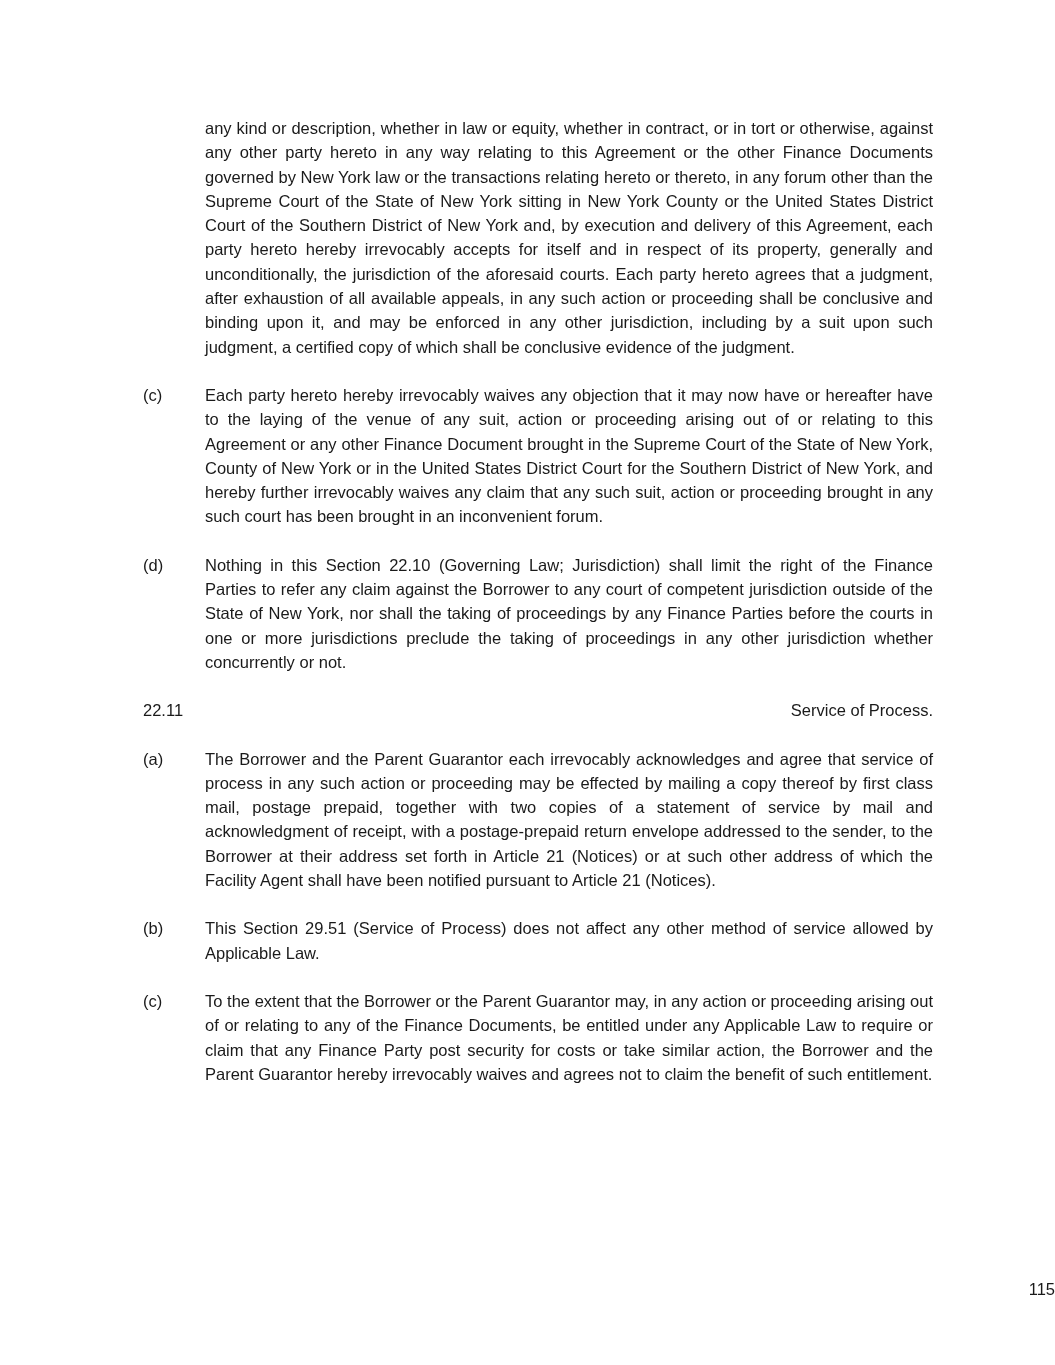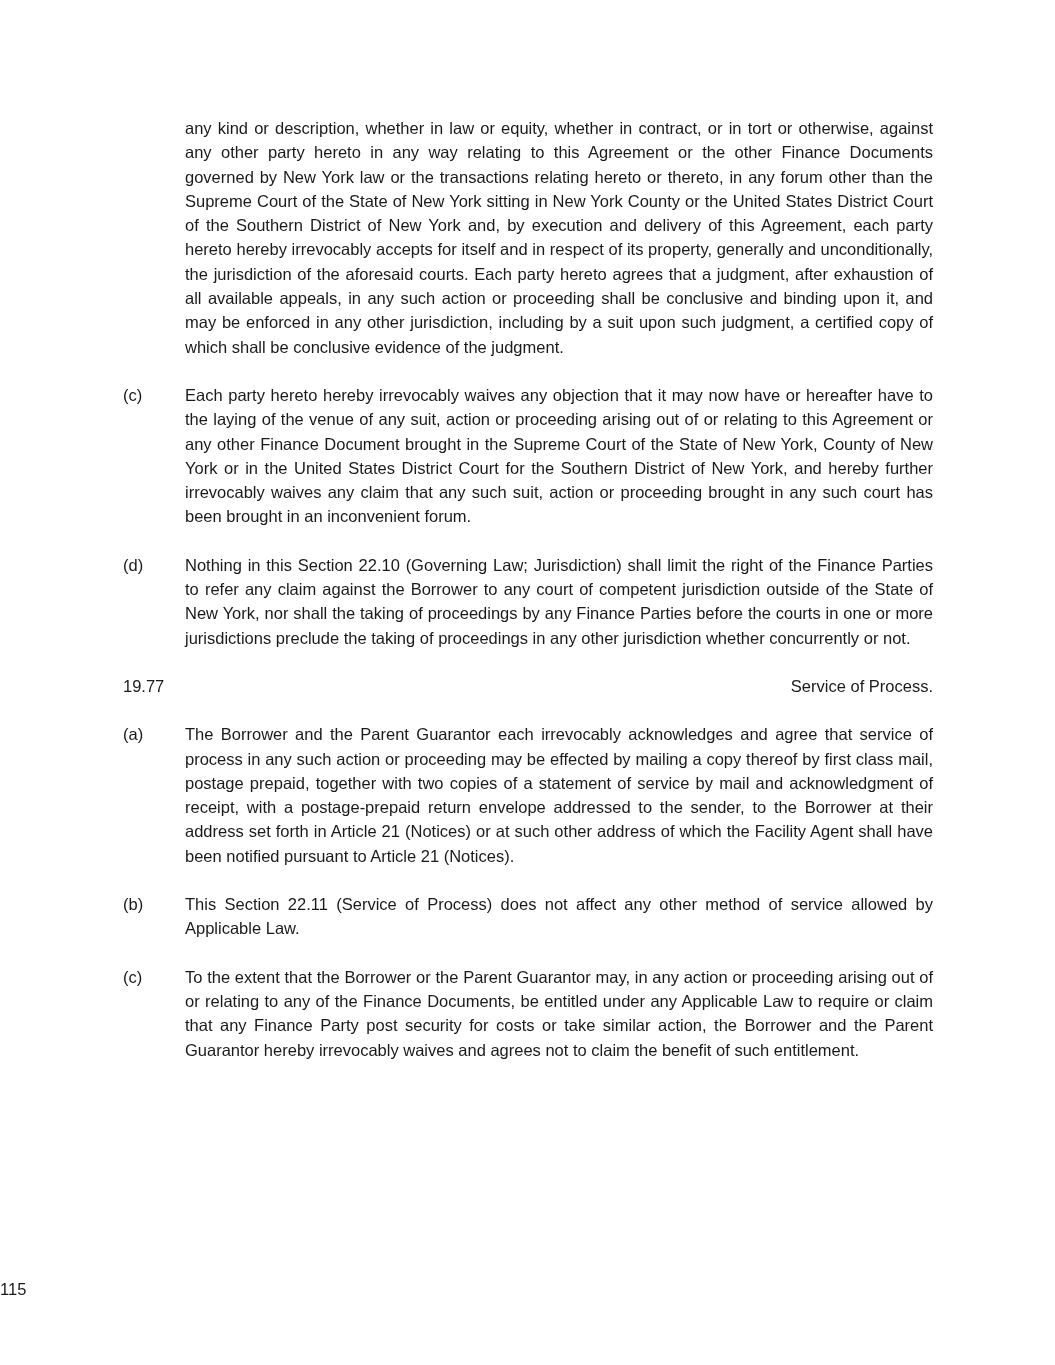--- a/index.html
+++ b/index.html
@@ -28,41 +28,42 @@
     left: 123px;
     top: 116px;
     width: 810px;
     font-size: 16.5px;
     line-height: 24.3px;
   }
   .para {
     display: flex;
     align-items: flex-start;
     margin-bottom: 24px;
+    margin-left: 20px;
   }
   .para-label {
     width: 62px;
     flex: 0 0 62px;
     text-align: left;
     white-space: nowrap;
   }
   .para-body {
     flex: 1 1 auto;
     text-align: justify;
     text-justify: inter-word;
   }
   .para.heading .para-body {
     text-align: right;
   }
   .page-number {
     position: absolute;
     left: 0;
     right: 0;
     bottom: 66px;
-    text-align: left;
+    text-align: right;
     font-size: 16.5px;
   }
 </style>
 </head>
 <body>
 
 <div class="page">
   <div class="content">
 
     <div class="para">
@@ -74,32 +75,32 @@
       <span class="para-label">(c)</span>
       <div class="para-body">Each party hereto hereby irrevocably waives any objection that it may now have or hereafter have to the laying of the venue of any suit, action or proceeding arising out of or relating to this Agreement or any other Finance Document brought in the Supreme Court of the State of New York, County of New York or in the United States District Court for the Southern District of New York, and hereby further irrevocably waives any claim that any such suit, action or proceeding brought in any such court has been brought in an inconvenient forum.</div>
     </div>
 
     <div class="para">
       <span class="para-label">(d)</span>
       <div class="para-body">Nothing in this Section 22.10 (Governing Law; Jurisdiction) shall limit the right of the Finance Parties to refer any claim against the Borrower to any court of competent jurisdiction outside of the State of New York, nor shall the taking of proceedings by any Finance Parties before the courts in one or more jurisdictions preclude the taking of proceedings in any other jurisdiction whether concurrently or not.</div>
     </div>
 
     <div class="para heading">
-      <span class="para-label">19.77</span>
+      <span class="para-label">22.11</span>
       <div class="para-body">Service of Process.</div>
     </div>
 
     <div class="para">
       <span class="para-label">(a)</span>
       <div class="para-body">The Borrower and the Parent Guarantor each irrevocably acknowledges and agree that service of process in any such action or proceeding may be effected by mailing a copy thereof by first class mail, postage prepaid, together with two copies of a statement of service by mail and acknowledgment of receipt, with a postage-prepaid return envelope addressed to the sender, to the Borrower at their address set forth in Article 21 (Notices) or at such other address of which the Facility Agent shall have been notified pursuant to Article 21 (Notices).</div>
     </div>
 
     <div class="para">
       <span class="para-label">(b)</span>
-      <div class="para-body">This Section 22.11 (Service of Process) does not affect any other method of service allowed by Applicable Law.</div>
+      <div class="para-body">This Section 29.51 (Service of Process) does not affect any other method of service allowed by Applicable Law.</div>
     </div>
 
     <div class="para">
       <span class="para-label">(c)</span>
       <div class="para-body">To the extent that the Borrower or the Parent Guarantor may, in any action or proceeding arising out of or relating to any of the Finance Documents, be entitled under any Applicable Law to require or claim that any Finance Party post security for costs or take similar action, the Borrower and the Parent Guarantor hereby irrevocably waives and agrees not to claim the benefit of such entitlement.</div>
     </div>
 
   </div>
 
   <div class="page-number">115</div>

